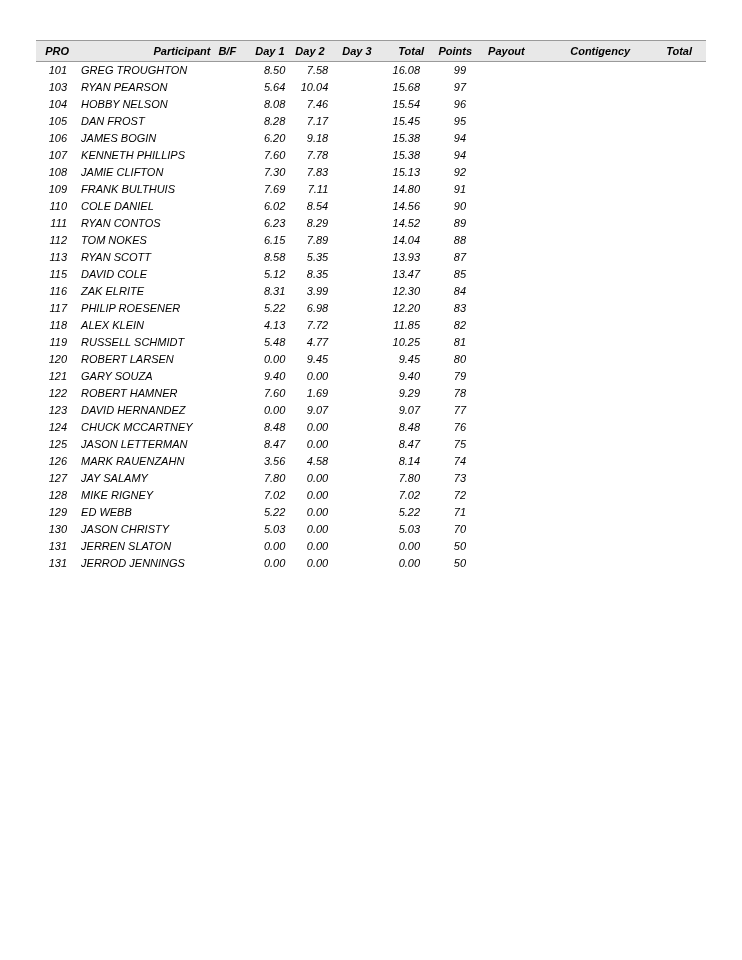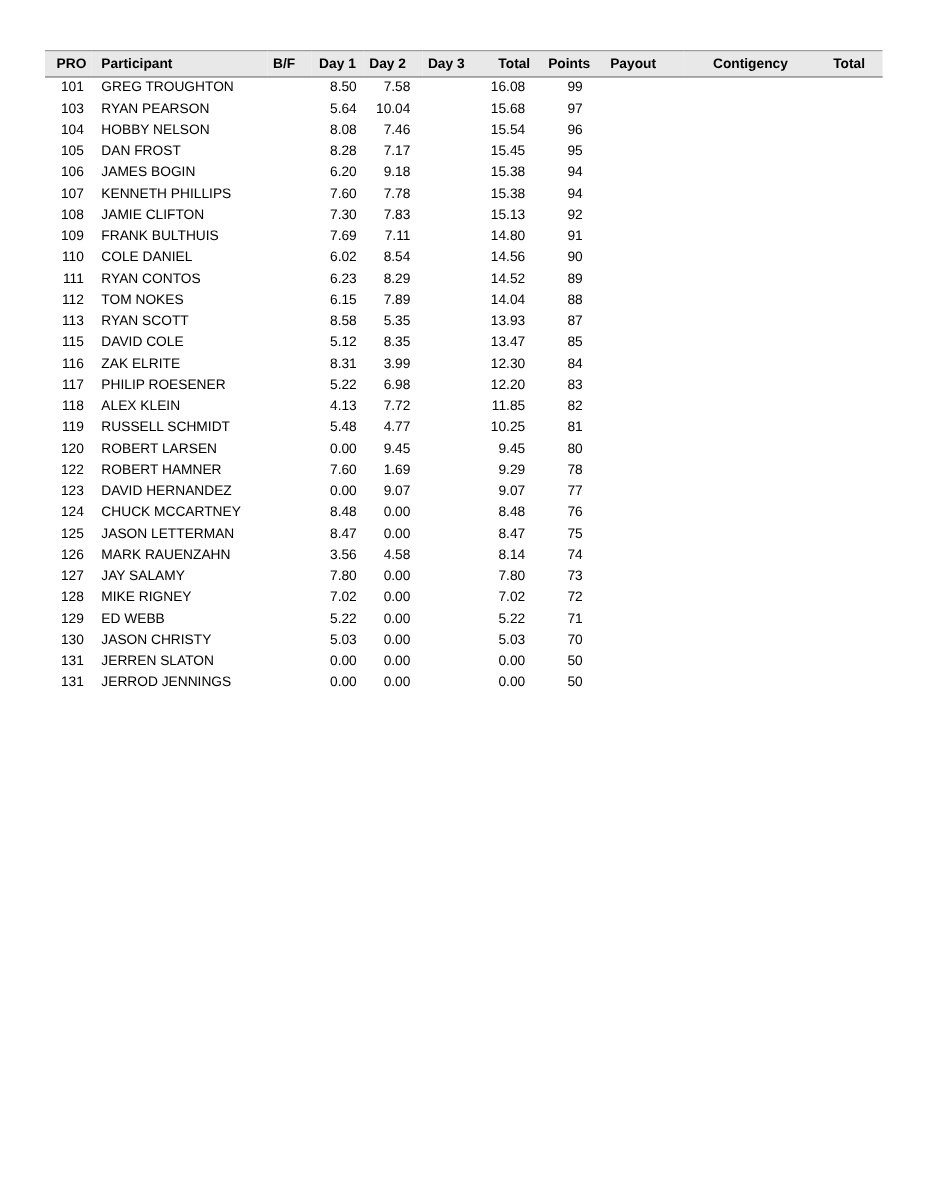--- a/index.html
+++ b/index.html
@@ -14,20 +14,21 @@
     color: #000000;
     position: relative;
   }
   .page {
     position: absolute;
     left: 0;
     top: 0;
     width: 742px;
     height: 960px;
     background: #ffffff;
+    font-style: italic;
   }
   .results-table {
     position: absolute;
     left: 36px;
     top: 40px;
     width: 670px;
     border-collapse: collapse;
     font-size: 11px;
   }
   .results-table thead th {
@@ -52,21 +53,21 @@
   .col-day1     { width: 38px;  text-align: right; }
   .col-day2     { width: 38px;  text-align: right; }
   .col-day3     { width: 38px;  text-align: right; }
   .col-total    { width: 44px;  text-align: right; }
   .col-points   { width: 40px;  text-align: right; }
   .col-payout   { width: 72px;  text-align: left; padding-left: 12px !important; }
   .col-conting  { width: 96px;  text-align: left; padding-left: 14px !important; }
   .col-total2   { width: 62px;  text-align: right; padding-right: 14px !important; }
 
   thead .col-pro     { text-align: right; }
-  thead .col-name    { text-align: left; }
+  thead .col-name    { text-align: right; }
   thead .col-bf      { text-align: left; }
   thead .col-day1    { text-align: center; }
   thead .col-day2    { text-align: left; }
   thead .col-day3    { text-align: left; margin-left: 26px; }
   thead .col-total   { text-align: right; }
   thead .col-points  { }
   thead .col-payout  { text-align: left; }
   thead .col-conting { text-align: center; }
   thead .col-total2  { text-align: right; }
 
@@ -325,20 +326,33 @@
           <td class="col-day1">0.00</td>
           <td class="col-day2">9.45</td>
           <td class="col-day3"></td>
           <td class="col-total">9.45</td>
           <td class="col-points">80</td>
           <td class="col-payout"></td>
           <td class="col-conting"></td>
           <td class="col-total2"></td>
         </tr>
         <tr>
+          <td class="col-pro">121</td>
+          <td class="col-name">GARY SOUZA</td>
+          <td class="col-bf"></td>
+          <td class="col-day1">9.40</td>
+          <td class="col-day2">0.00</td>
+          <td class="col-day3"></td>
+          <td class="col-total">9.40</td>
+          <td class="col-points">79</td>
+          <td class="col-payout"></td>
+          <td class="col-conting"></td>
+          <td class="col-total2"></td>
+        </tr>
+        <tr>
           <td class="col-pro">122</td>
           <td class="col-name">ROBERT HAMNER</td>
           <td class="col-bf"></td>
           <td class="col-day1">7.60</td>
           <td class="col-day2">1.69</td>
           <td class="col-day3"></td>
           <td class="col-total">9.29</td>
           <td class="col-points">78</td>
           <td class="col-payout"></td>
           <td class="col-conting"></td>

